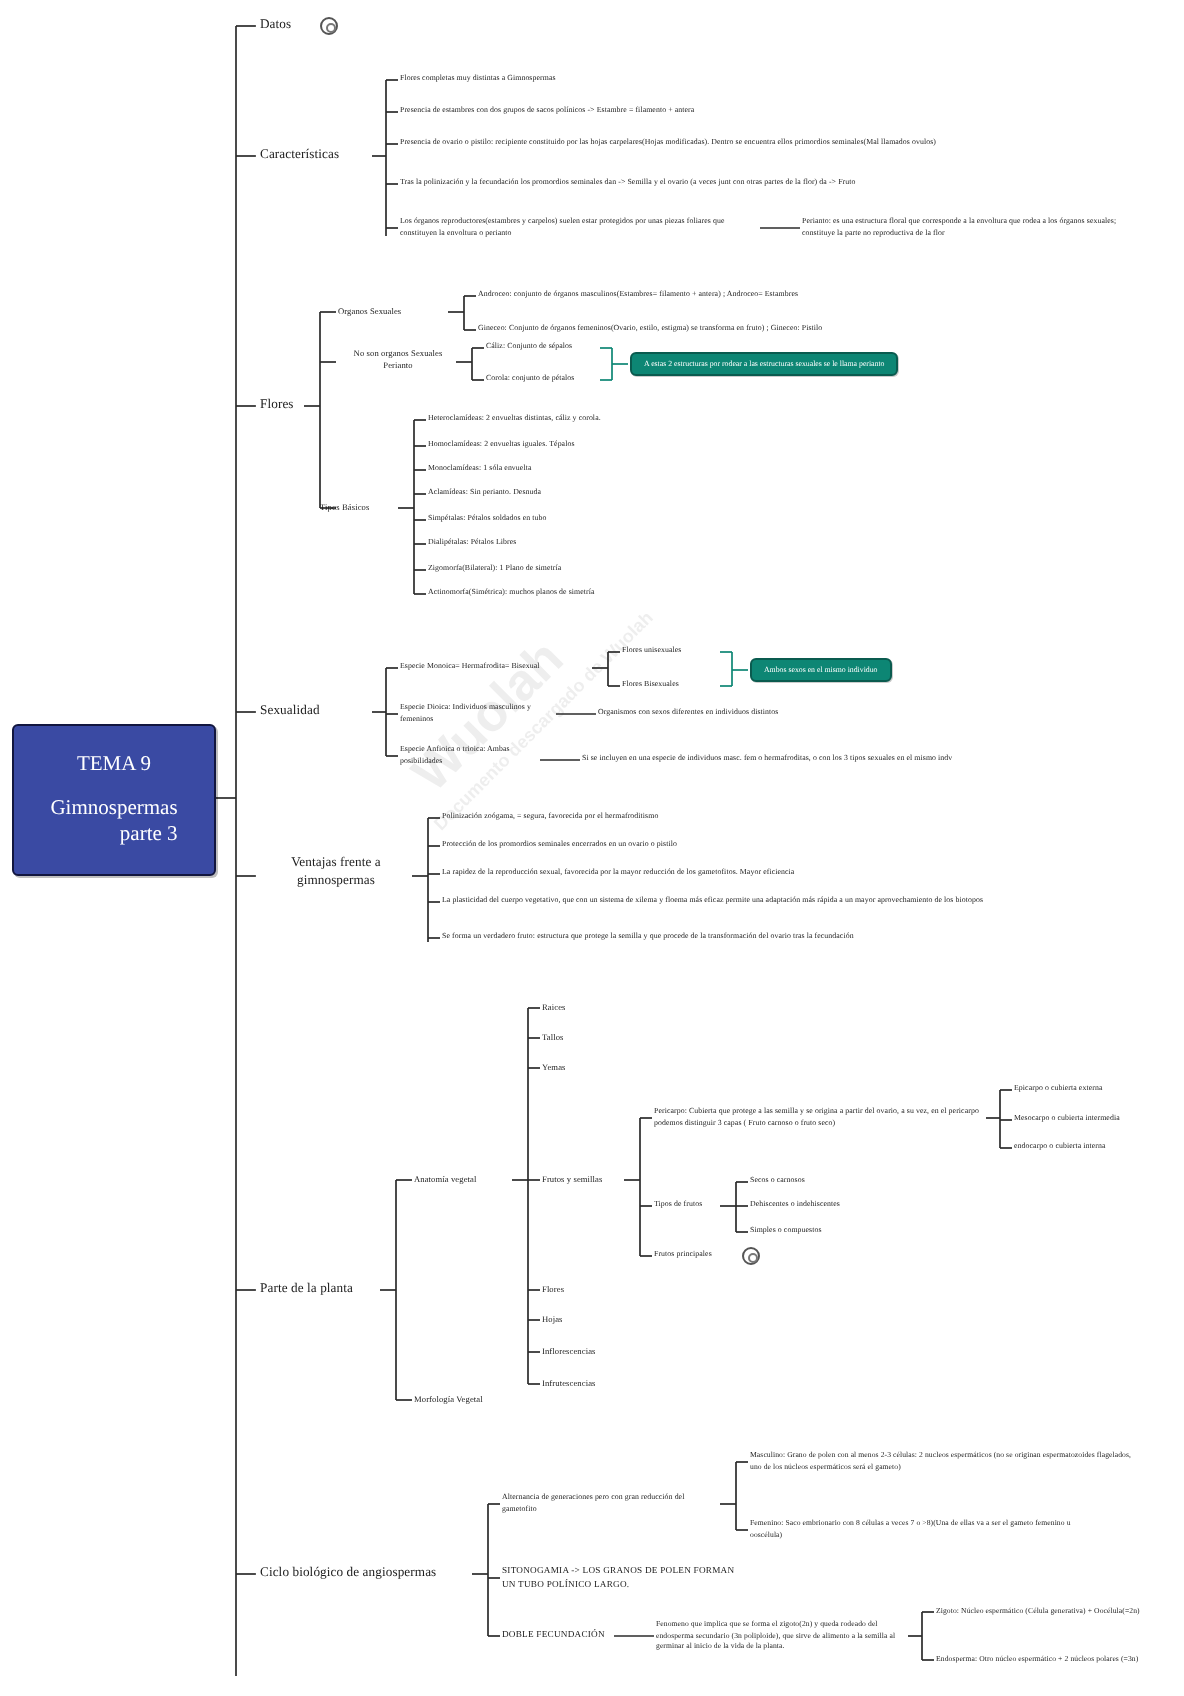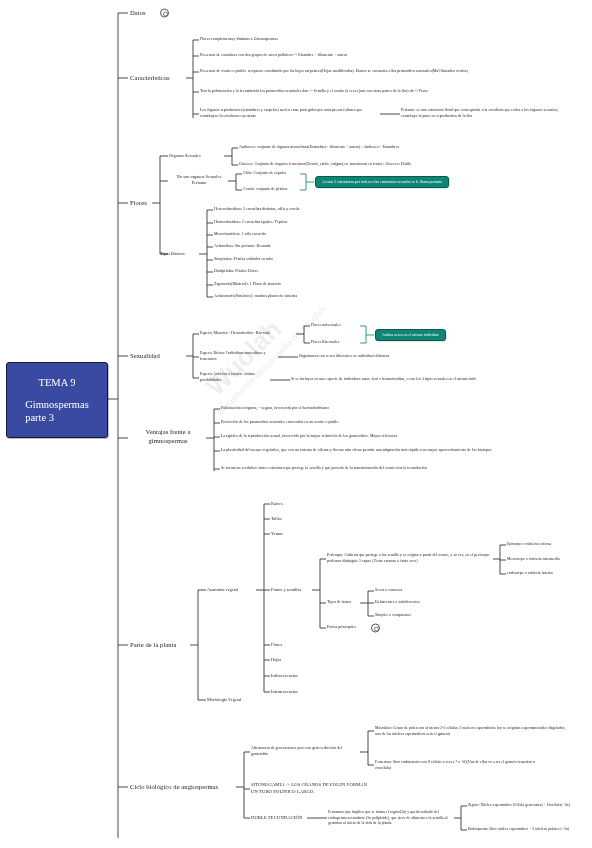--- a/index.html
+++ b/index.html
@@ -70,21 +70,21 @@
     color: #ffffff;
     z-index: 3;
     display: flex;
     flex-direction: column;
     align-items: center;
     justify-content: center;
     gap: 9px;
   }
   #root-node .rl {
     font-size: 10.5px;
-    text-align: left;
+    text-align: right;
     line-height: 1.25;
   }
 
   
   .callout {
     position: absolute;
     z-index: 3;
     background: #0d8674;
     border: 1px solid #0a5b4f;
     border-radius: 3px;

